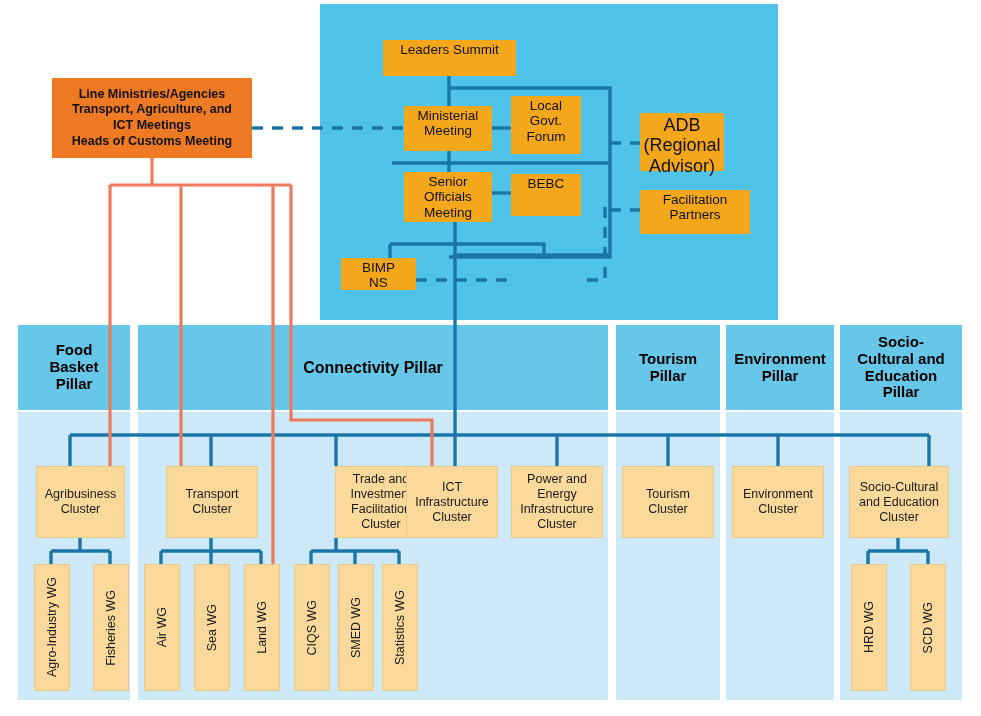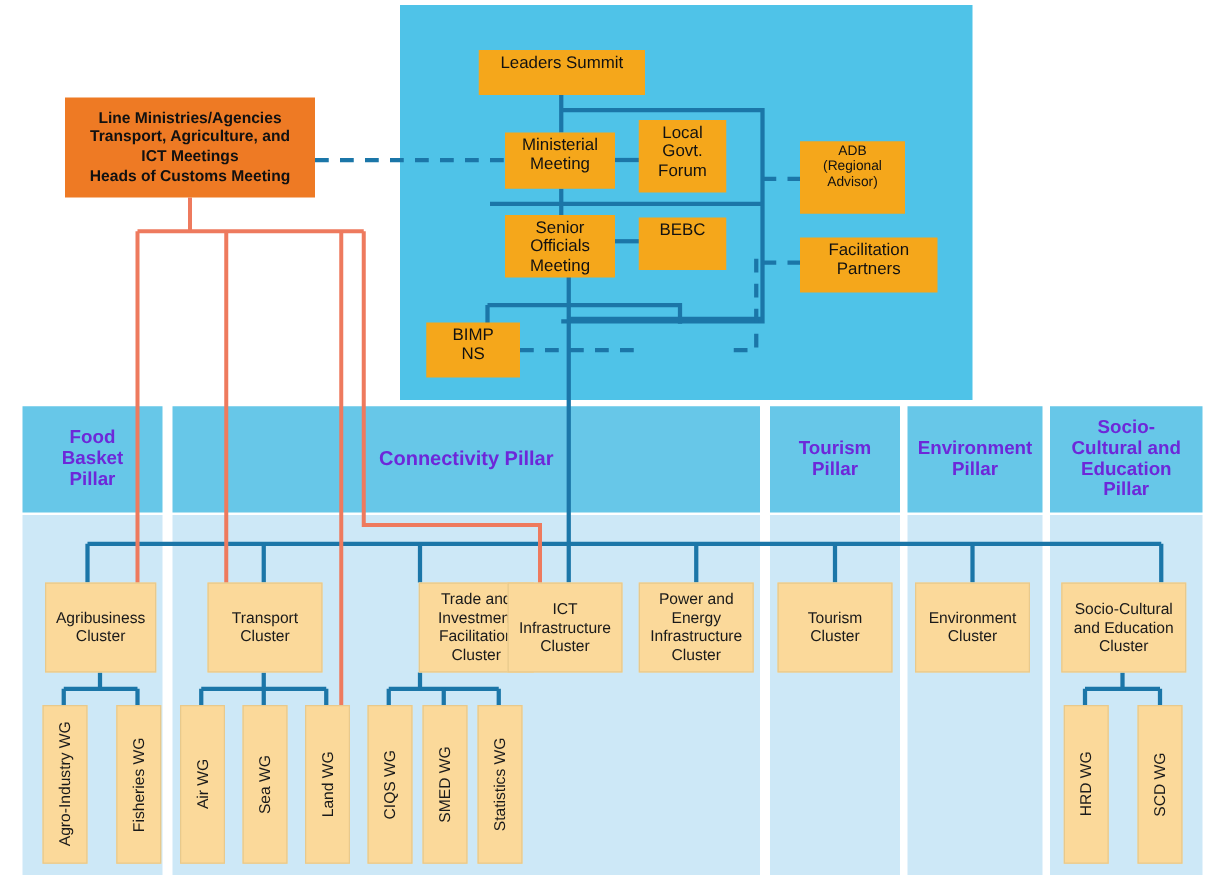--- a/index.html
+++ b/index.html
@@ -3,21 +3,21 @@
 <meta charset="utf-8">
 <style>
   html,body{margin:0;padding:0;background:#ffffff;}
   body{width:981px;height:716px;font-family:"Liberation Sans",sans-serif;}
   #stage{position:relative;width:981px;height:716px;overflow:hidden;background:#fff;}
   #svg-layer{position:absolute;left:0;top:0;width:981px;height:716px;}
 
   .panel{position:absolute;box-sizing:border-box;}
   .top-panel{background:#4FC3E8;}
   .pillar-head{background:#67C7E8;display:flex;align-items:center;justify-content:center;text-align:center;
-     font-weight:bold;font-size:15px;color:#6d28d9;line-height:1.12;box-sizing:border-box;}
+     font-weight:bold;font-size:15px;color:#000000;line-height:1.12;box-sizing:border-box;}
   .pillar-body{background:#CDE8F7;box-sizing:border-box;}
 
   .obox{position:absolute;box-sizing:border-box;background:#F5A71B;
      display:flex;align-items:flex-start;justify-content:center;text-align:center;
      font-size:13.5px;color:#111;line-height:1.13;padding:2px 3px;}
   .redbox{position:absolute;box-sizing:border-box;background:#EE7A24;
      display:flex;align-items:center;justify-content:center;text-align:center;
      font-weight:bold;font-size:12.5px;color:#111;line-height:1.25;padding:2px 4px;}
   .cbox{position:absolute;box-sizing:border-box;background:#FBD99A;border:1px solid #E8C98C;
      display:flex;align-items:center;justify-content:center;text-align:center;
@@ -161,41 +161,41 @@
 Meeting</span>
   </div>
 
   <div class="obox" style="left:511px;top:96px;width:70px;height:58px;">
     <span style="white-space:pre-line">Local
 Govt.
 Forum</span>
   </div>
 
   <div class="obox" style="left:640px;top:113px;width:84px;height:58px;">
-    <span style="white-space:pre-line;font-size:11px">ADB
+    <span style="white-space:pre-line;font-size:18px">ADB
 (Regional
 Advisor)</span>
   </div>
 
   <div class="obox" style="left:404px;top:172px;width:88px;height:50px;">
     <span style="white-space:pre-line">Senior
 Officials
 Meeting</span>
   </div>
 
   <div class="obox" style="left:511px;top:174px;width:70px;height:42px;">
     <span style="white-space:pre-line">BEBC</span>
   </div>
 
   <div class="obox" style="left:640px;top:190px;width:110px;height:44px;">
     <span style="white-space:pre-line">Facilitation
 Partners</span>
   </div>
 
-  <div class="obox" style="left:341px;top:258px;width:75px;height:44px;">
+  <div class="obox" style="left:341px;top:258px;width:75px;height:32px;">
     <span style="white-space:pre-line">BIMP
 NS</span>
   </div>
 
 
   <div class="cbox" style="left:36px;top:466px;width:89px;height:72px;">
     <span style="white-space:pre-line">Agribusiness
 Cluster</span>
   </div>
   <div class="cbox" style="left:166px;top:466px;width:92px;height:72px;">

